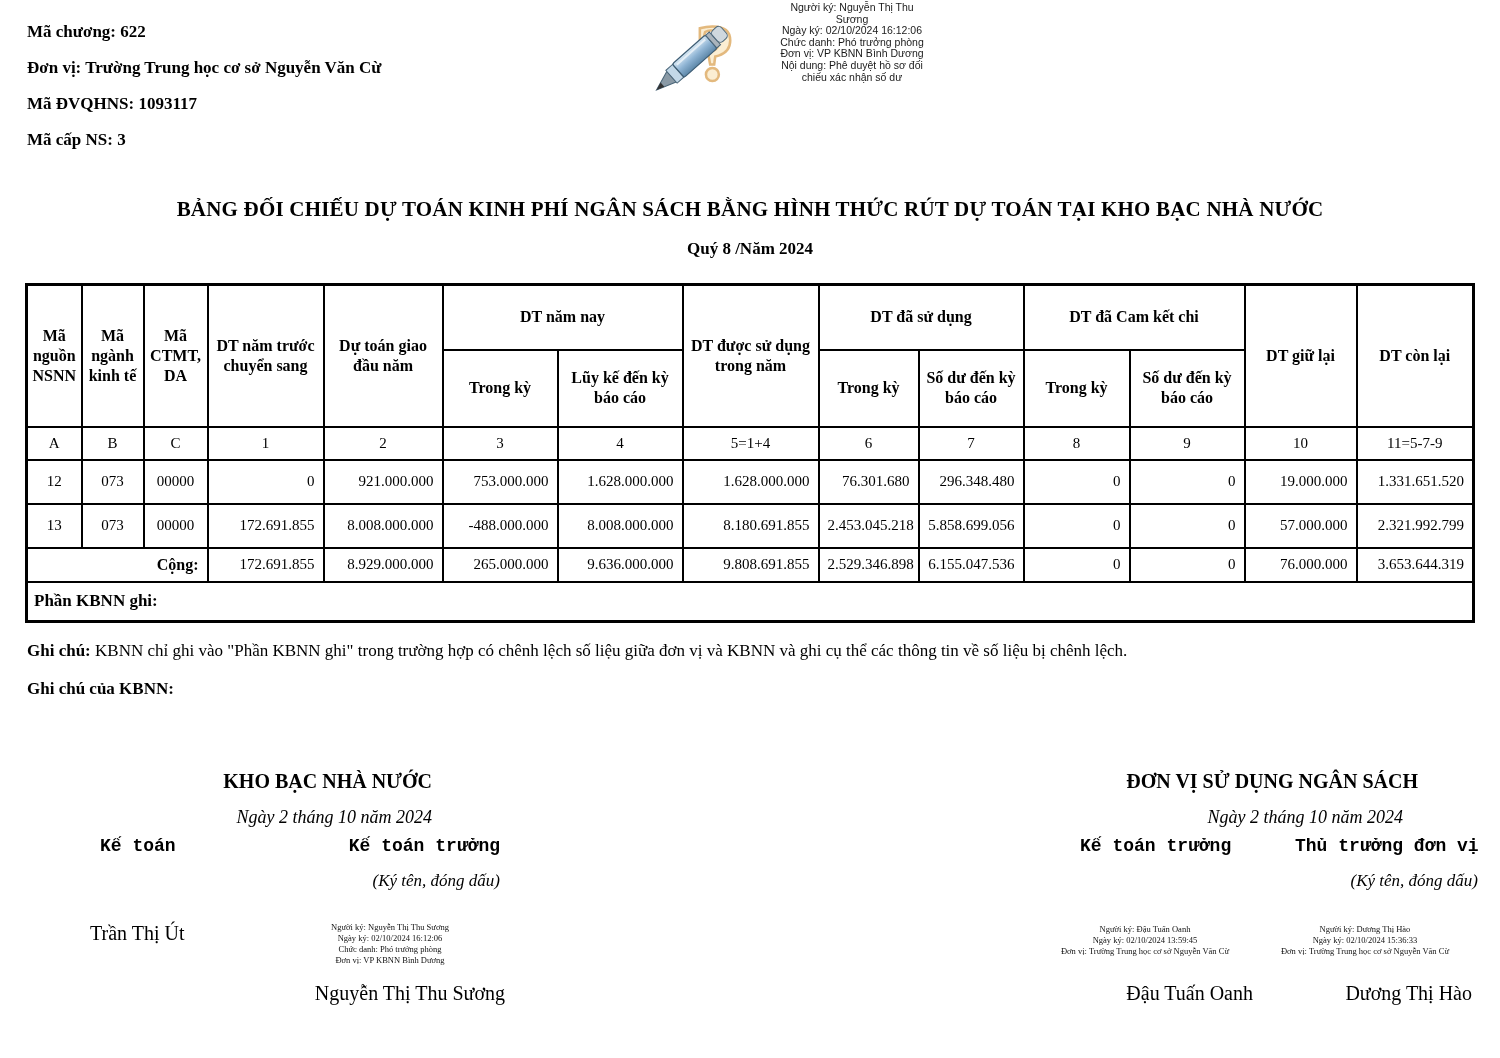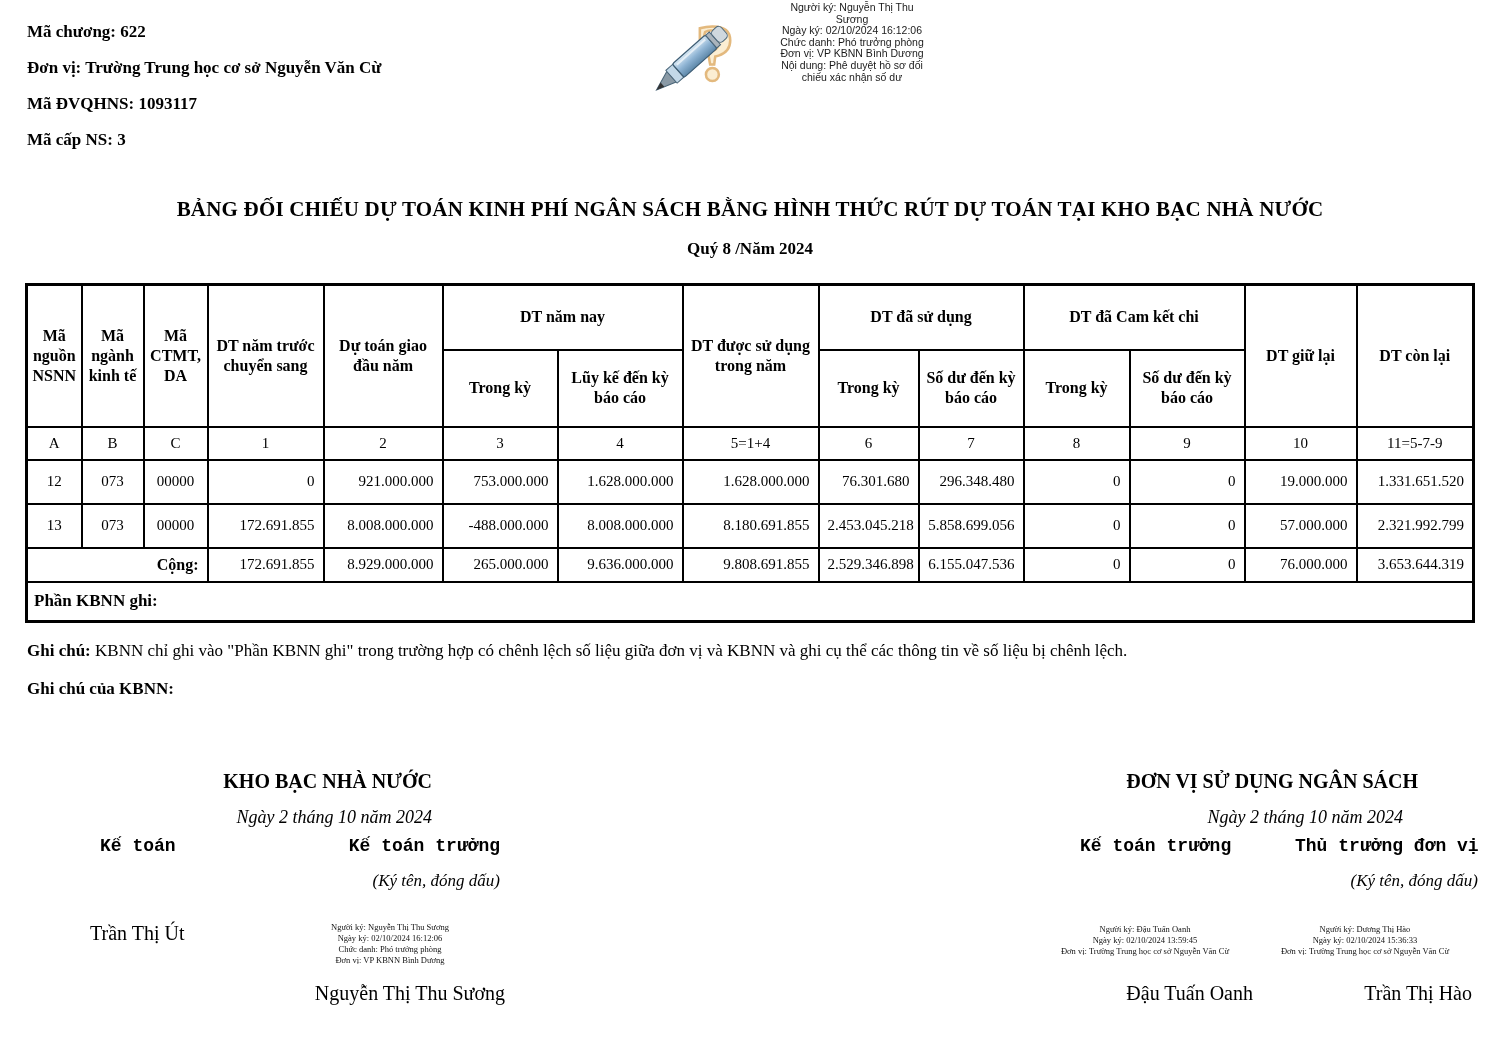--- a/index.html
+++ b/index.html
@@ -241,15 +241,15 @@
     <div>Người ký: Đậu Tuấn Oanh</div>
     <div>Ngày ký: 02/10/2024 13:59:45</div>
     <div>Đơn vị: Trường Trung học cơ sở Nguyễn Văn Cừ</div>
   </div>
   <div class="sig ministamp" style="left:1240px; top:924px; width:250px;">
     <div>Người ký: Dương Thị Hào</div>
     <div>Ngày ký: 02/10/2024 15:36:33</div>
     <div>Đơn vị: Trường Trung học cơ sở Nguyễn Văn Cừ</div>
   </div>
   <div class="sig signame ctr" style="left:1033px; top:982px; width:220px;">Đậu Tuấn Oanh</div>
-  <div class="sig signame ctr" style="left:1252px; top:982px; width:220px;">Trần Thị Hào</div>
+  <div class="sig signame ctr" style="left:1252px; top:982px; width:220px;">Dương Thị Hào</div>
 
 </div>
 
 </body></html>

